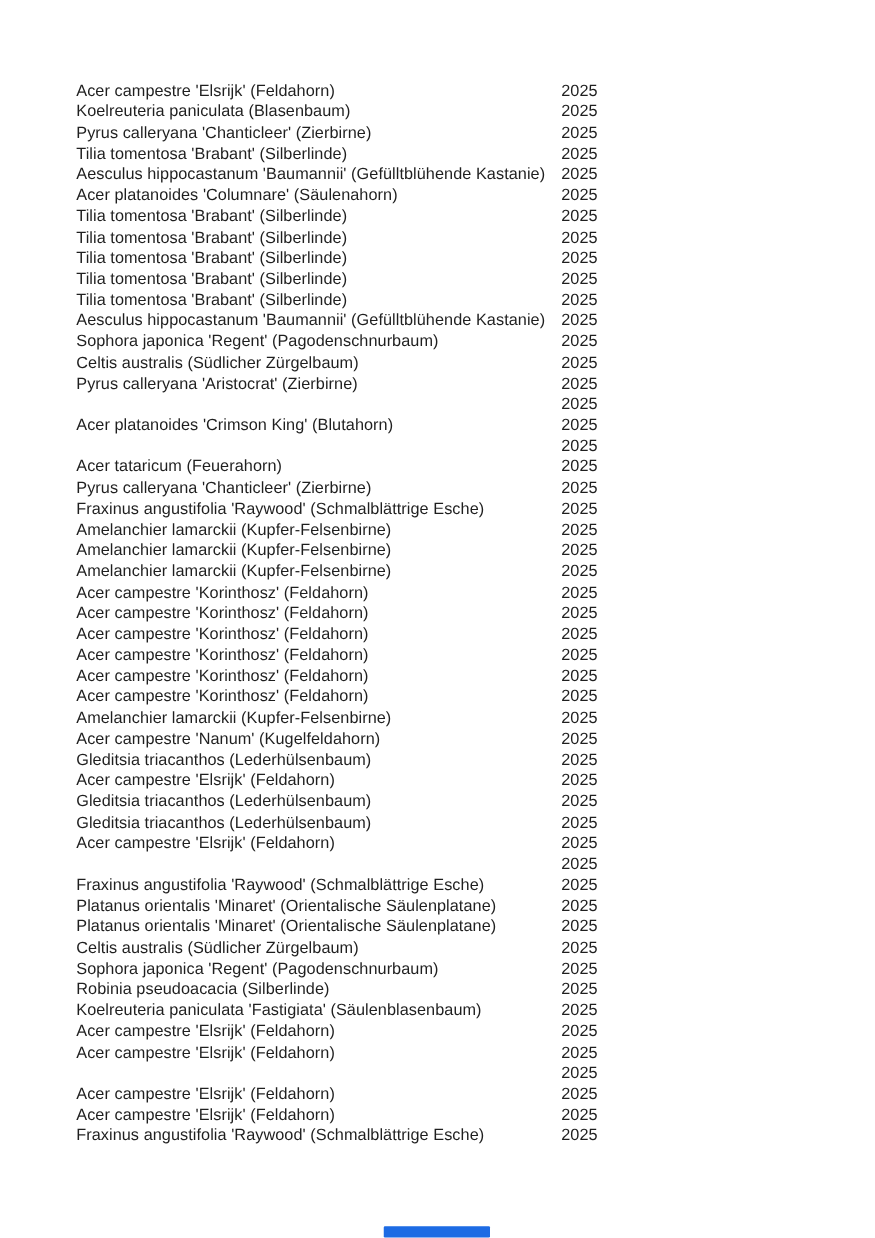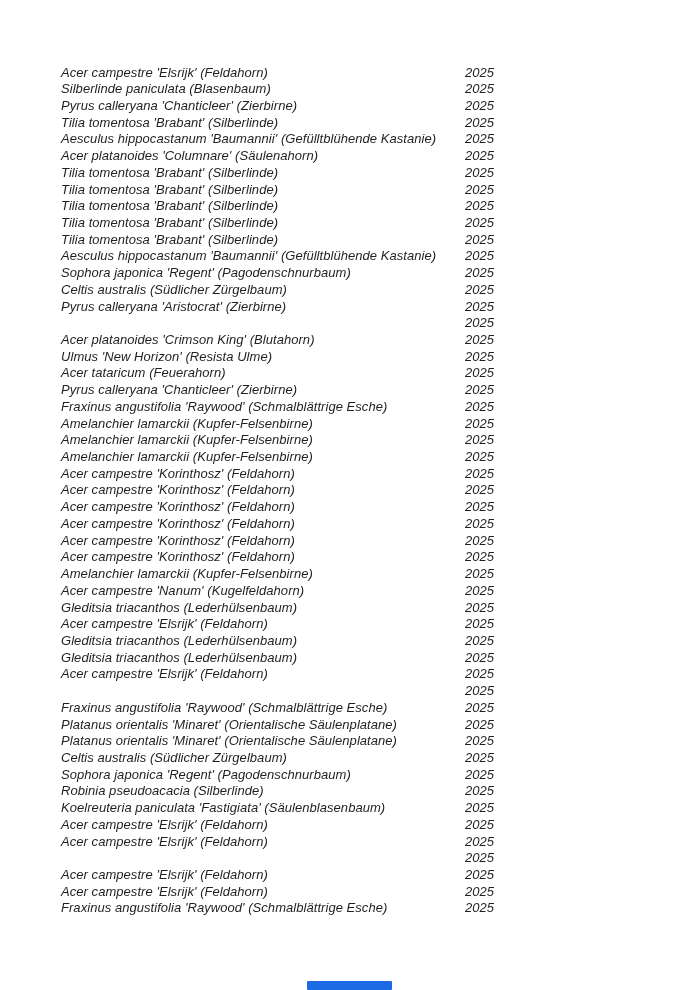--- a/index.html
+++ b/index.html
@@ -11,21 +11,20 @@
     height: 990px;
     background: var(--bg, #ffffff);
     font-family: "Liberation Sans", "DejaVu Sans", sans-serif;
     overflow: hidden;
     position: relative;
   }
   .page {
     position: absolute;
     inset: 0;
     background: var(--bg, #ffffff);
-    font-style: italic;
   }
   .tree-list {
     position: absolute;
     left: 61px;
     top: 64.5px;
     width: 620px;
   }
   .row {
     position: relative;
     height: 16.72px;
@@ -33,56 +32,56 @@
     font-size: 13px;
     color: var(--text, #1f1f1f);
     white-space: nowrap;
     letter-spacing: 0.05px;
   }
   .row .name {
     display: inline-block;
   }
   .row .year {
     position: absolute;
-    left: 404px;
+    left: 388px;
     top: 0;
   }
   .scroll-indicator {
     position: absolute;
     left: 307px;
     top: 981px;
     width: 85px;
     height: 9px;
     border-radius: 1px;
     background: var(--accent, #1d6be4);
   }
 </style>
 </head>
 <body style="--bg: #ffffff; --text: #1f1f1f; --accent: #1d6be4;">
 
 <div class="page">
   <div class="tree-list" id="tree-list">
       <div class="row"><span class="name">Acer campestre 'Elsrijk' (Feldahorn)</span><span class="year">2025</span></div>
-      <div class="row"><span class="name">Silberlinde paniculata (Blasenbaum)</span><span class="year">2025</span></div>
+      <div class="row"><span class="name">Koelreuteria paniculata (Blasenbaum)</span><span class="year">2025</span></div>
       <div class="row"><span class="name">Pyrus calleryana 'Chanticleer' (Zierbirne)</span><span class="year">2025</span></div>
       <div class="row"><span class="name">Tilia tomentosa 'Brabant' (Silberlinde)</span><span class="year">2025</span></div>
       <div class="row"><span class="name">Aesculus hippocastanum 'Baumannii' (Gefülltblühende Kastanie)</span><span class="year">2025</span></div>
       <div class="row"><span class="name">Acer platanoides 'Columnare' (Säulenahorn)</span><span class="year">2025</span></div>
       <div class="row"><span class="name">Tilia tomentosa 'Brabant' (Silberlinde)</span><span class="year">2025</span></div>
       <div class="row"><span class="name">Tilia tomentosa 'Brabant' (Silberlinde)</span><span class="year">2025</span></div>
       <div class="row"><span class="name">Tilia tomentosa 'Brabant' (Silberlinde)</span><span class="year">2025</span></div>
       <div class="row"><span class="name">Tilia tomentosa 'Brabant' (Silberlinde)</span><span class="year">2025</span></div>
       <div class="row"><span class="name">Tilia tomentosa 'Brabant' (Silberlinde)</span><span class="year">2025</span></div>
       <div class="row"><span class="name">Aesculus hippocastanum 'Baumannii' (Gefülltblühende Kastanie)</span><span class="year">2025</span></div>
       <div class="row"><span class="name">Sophora japonica 'Regent' (Pagodenschnurbaum)</span><span class="year">2025</span></div>
       <div class="row"><span class="name">Celtis australis (Südlicher Zürgelbaum)</span><span class="year">2025</span></div>
       <div class="row"><span class="name">Pyrus calleryana 'Aristocrat' (Zierbirne)</span><span class="year">2025</span></div>
       <div class="row"><span class="year">2025</span></div>
       <div class="row"><span class="name">Acer platanoides 'Crimson King' (Blutahorn)</span><span class="year">2025</span></div>
-      <div class="row"><span class="name">Ulmus 'New Horizon' (Resista Ulme)</span><span class="year">2025</span></div>
+      <div class="row"><span class="year">2025</span></div>
       <div class="row"><span class="name">Acer tataricum (Feuerahorn)</span><span class="year">2025</span></div>
       <div class="row"><span class="name">Pyrus calleryana 'Chanticleer' (Zierbirne)</span><span class="year">2025</span></div>
       <div class="row"><span class="name">Fraxinus angustifolia 'Raywood' (Schmalblättrige Esche)</span><span class="year">2025</span></div>
       <div class="row"><span class="name">Amelanchier lamarckii (Kupfer-Felsenbirne)</span><span class="year">2025</span></div>
       <div class="row"><span class="name">Amelanchier lamarckii (Kupfer-Felsenbirne)</span><span class="year">2025</span></div>
       <div class="row"><span class="name">Amelanchier lamarckii (Kupfer-Felsenbirne)</span><span class="year">2025</span></div>
       <div class="row"><span class="name">Acer campestre 'Korinthosz' (Feldahorn)</span><span class="year">2025</span></div>
       <div class="row"><span class="name">Acer campestre 'Korinthosz' (Feldahorn)</span><span class="year">2025</span></div>
       <div class="row"><span class="name">Acer campestre 'Korinthosz' (Feldahorn)</span><span class="year">2025</span></div>
       <div class="row"><span class="name">Acer campestre 'Korinthosz' (Feldahorn)</span><span class="year">2025</span></div>

